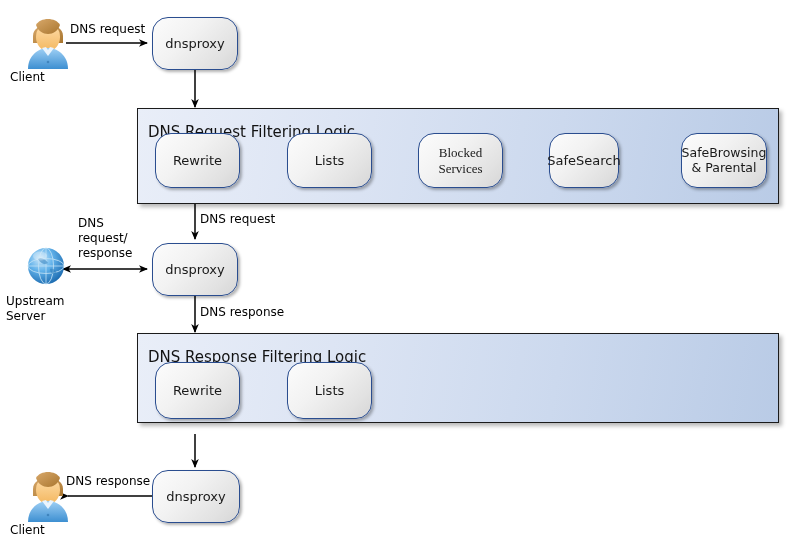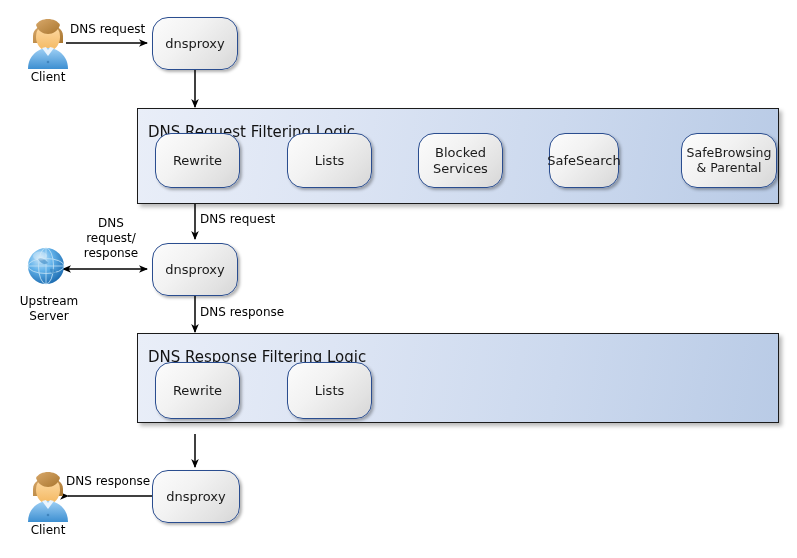--- a/index.html
+++ b/index.html
@@ -59,21 +59,21 @@
   }
 
   
   .lbl {
     position: absolute;
     font-size: 12px;
     color: #000;
     white-space: pre-line;
     line-height: 1.25;
   }
-  .lbl.center { text-align: center; }
+  .lbl.center { text-align: left; }
 
   
   #arrows {
     position: absolute;
     left: 0; top: 0;
     width: 797px;
     height: 558px;
     pointer-events: none;
   }
 
@@ -146,24 +146,24 @@
   <div class="lbl" style="left:70px; top:22px;">DNS request</div>
 
   <div class="pbox" style="left:152px; top:17px; width:86px; height:53px;">dnsproxy</div>
 
   <div class="container-box" style="left:137px; top:108px; width:642px; height:96px;">
     <div class="container-title">DNS Request Filtering Logic</div>
   </div>
 
   <div class="pbox" style="left:155px; top:133px; width:85px; height:55px;">Rewrite</div>
   <div class="pbox" style="left:287px; top:133px; width:85px; height:55px;">Lists</div>
-  <div class="pbox" style="left:418px; top:133px; width:85px; height:55px;">Blocked
+  <div class="pbox" style="left:418px; top:133px; width:85px; height:55px;font-family:Liberation Serif, serif;">Blocked
 Services</div>
   <div class="pbox" style="left:549px; top:133px; width:70px; height:55px;">SafeSearch</div>
-  <div class="pbox" style="left:681px; top:133px; width:96px; height:55px; font-size:12.5px;">SafeBrowsing
+  <div class="pbox" style="left:681px; top:133px; width:86px; height:55px; font-size:12.5px;">SafeBrowsing
 &amp; Parental</div>
 
   <div class="lbl" style="left:200px; top:212px;">DNS request</div>
 
   <div class="icon-wrap" style="left:24px; top:242px; width:48px; height:48px;">
     <svg width="48" height="48" viewBox="0 0 48 48" xmlns="http://www.w3.org/2000/svg">
       <defs>
         <radialGradient id="globeG" cx="35%" cy="30%" r="75%">
           <stop offset="0%" stop-color="#cfe9fb"></stop>
           <stop offset="45%" stop-color="#62b2ea"></stop>

